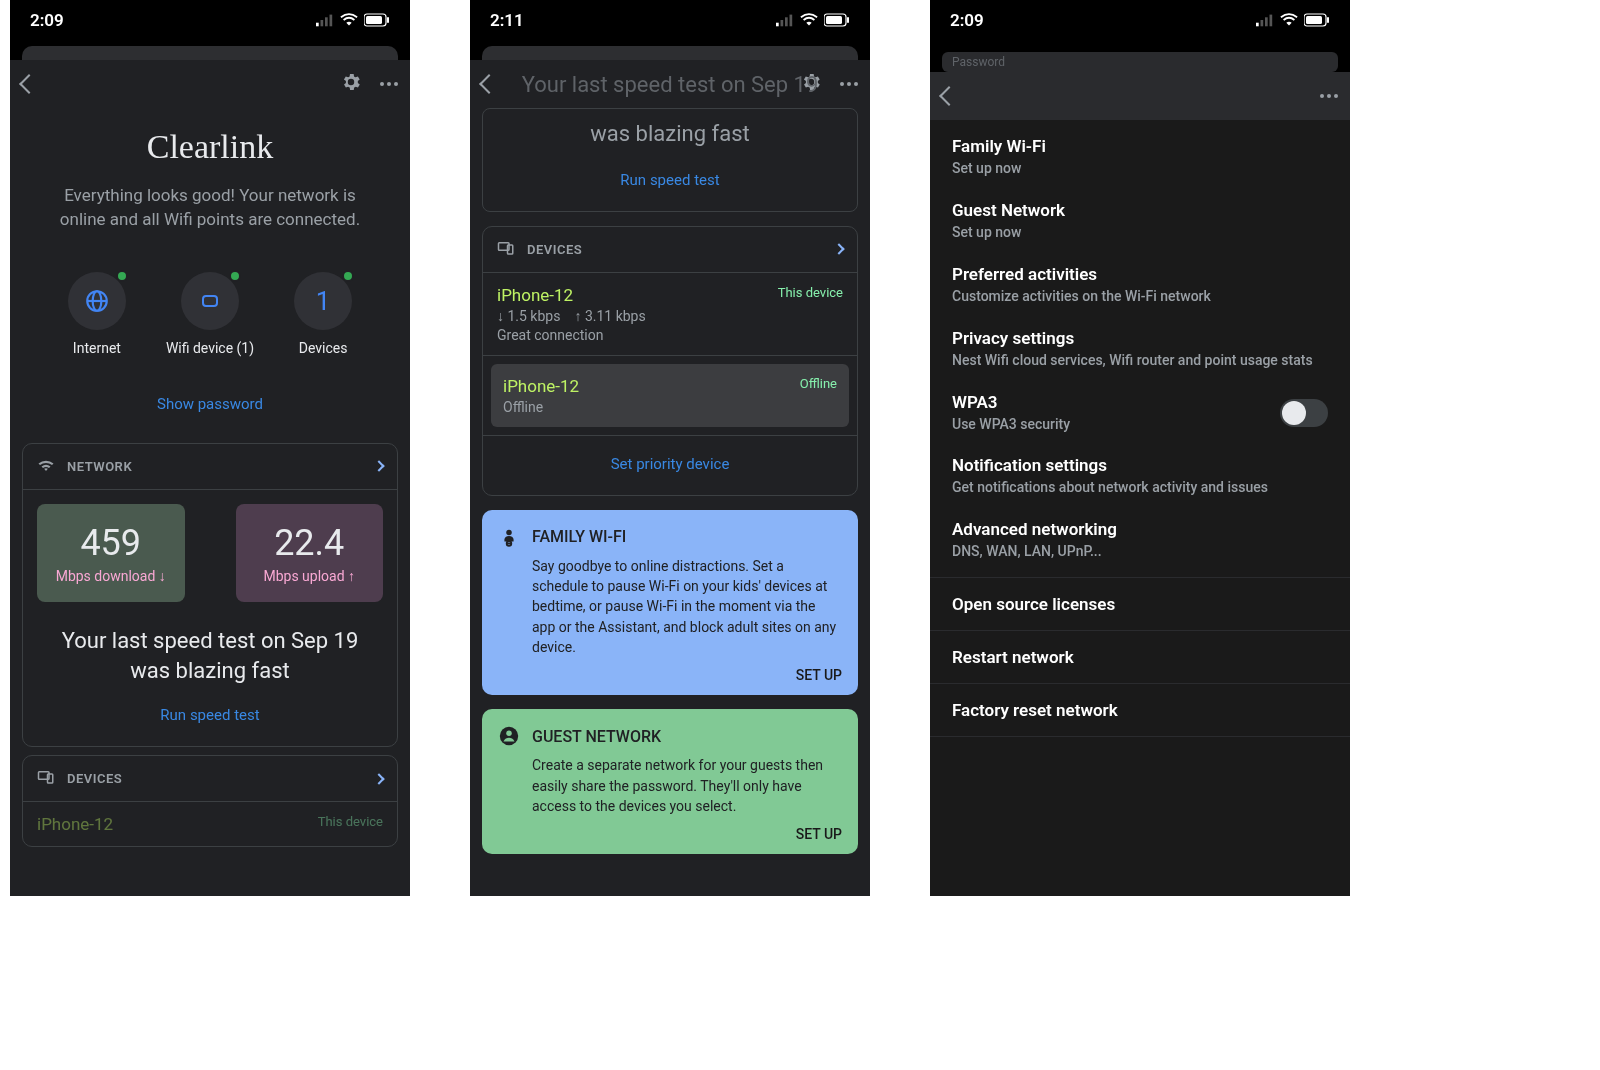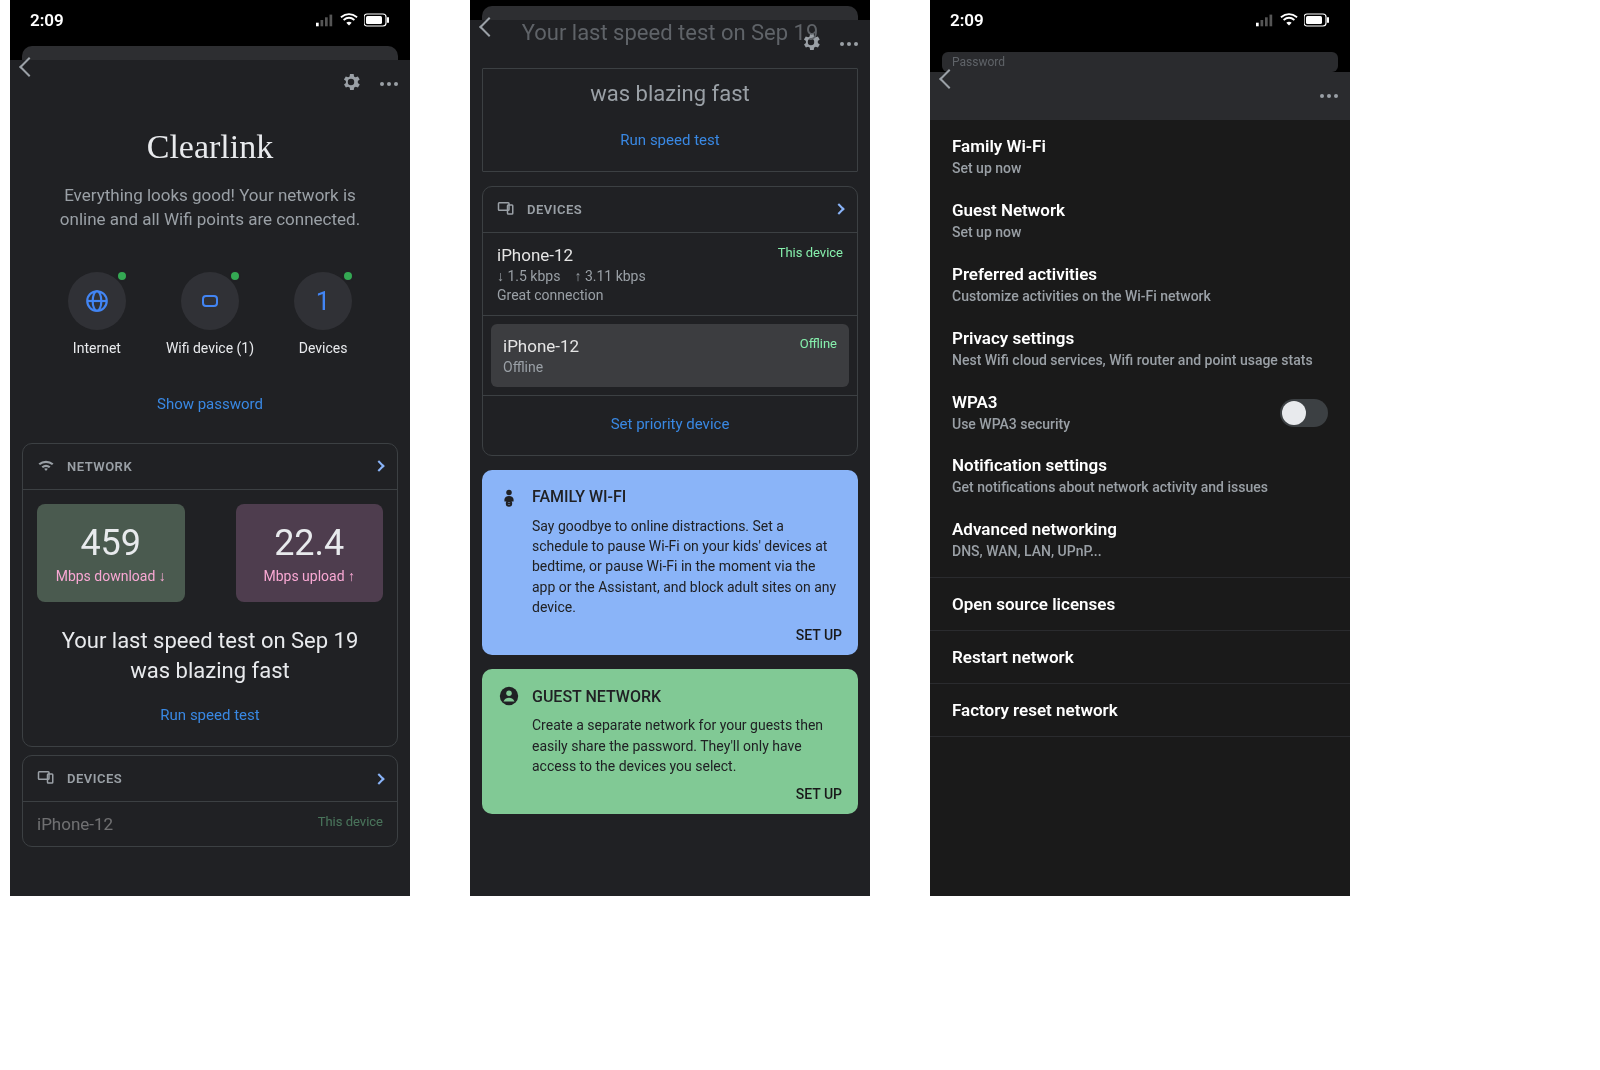--- a/index.html
+++ b/index.html
@@ -56,20 +56,21 @@
     font-weight: 600;
     font-size: 17px;
     background: #000;
   }
   .status-right { display: flex; gap: 6px; align-items:center; }
   .icon-svg { width: 18px; height: 14px; }
   
   .app-bar {
     height: 48px;
     display: flex;
+    align-items: center;
     justify-content: space-between;
     padding: 0 12px;
     background: var(--panel);
     gap: 27px;
   }
   .app-bar .right { display: flex; gap: 18px; align-items:center; }
   .chev-left {
     width: 14px; height: 14px;
     border-left: 2.5px solid #9aa0a6;
     border-bottom: 2.5px solid #9aa0a6;
@@ -148,35 +149,35 @@
   }
   
   .phone2 .app-bar { position:relative; }
   .phone2 .app-bar .ghost-title {
     position:absolute; left:0; right:0; text-align:center;
     font-size:22px; color:#5f6368; pointer-events:none; font-family:"Google Sans",Roboto,sans-serif;
   }
   .speed-card2 {
     margin: 0 12px 14px;
     border:1px solid var(--panel-border);
-    border-radius:1px;
+    border-radius:8px;
     text-align:center;
     padding-bottom:22px;
   }
   .speed-card2 .msg {
     font-size:22px; color:#9aa0a6; padding: 10px 40px 20px; line-height:1.4;
     font-family:"Google Sans",Roboto,sans-serif;
   }
   .device-row {
     padding: 12px 14px;
     border-bottom:1px solid var(--panel-border);
   }
   .device-row:last-of-type{border-bottom:none;}
   .device-title-row { display:flex; justify-content:space-between;}
-  .device-name { font-size:17px; color:#e5e5e5;}
+  .device-name { font-size:17px; color:#bef264;}
   .device-tag { font-size:13px; color:#86efac;}
   .device-sub { font-size:14px; color:#9aa0a6; margin-top:3px; display:flex; gap:14px;}
   .device-conn { font-size:14px; color:#9aa0a6; margin-top:3px;}
   .device-row.offline { background:#3c3d40; margin:8px; border-radius:6px; border:none; padding:12px;}
   .promo {
     margin: 14px 12px;
     border-radius:10px;
     padding: 16px 16px 12px;
     color: var(--dark-text);
   }
@@ -347,20 +348,41 @@
         <div class="device-title-row">
           <span class="device-name">iPhone-12</span>
           <span class="device-tag">This device</span>
         </div>
       </div>
     </div>
   </div>
 </div>
 
 <div class="phone phone2">
+  <div class="status-bar">
+    <span>2:11</span>
+    <div class="status-right">
+      <svg class="icon-svg" viewBox="0 0 20 14">
+          <rect x="0" y="10" width="3" height="4" fill="#fff"></rect>
+          <rect x="5" y="7" width="3" height="7" fill="#555"></rect>
+          <rect x="10" y="4" width="3" height="10" fill="#555"></rect>
+          <rect x="15" y="1" width="3" height="13" fill="#555"></rect>
+        </svg>
+      <svg class="icon-svg" viewBox="0 0 20 14">
+          <path d="M10 13 L7 10 Q10 8 13 10 Z" fill="#fff"></path>
+          <path d="M4 7 Q10 2 16 7" stroke="#fff" stroke-width="2" fill="none"></path>
+          <path d="M1 4 Q10 -3 19 4" stroke="#fff" stroke-width="2" fill="none"></path>
+        </svg>
+      <svg class="icon-svg" viewBox="0 0 26 14" style="width:26px">
+          <rect x="0" y="1" width="22" height="12" rx="3" fill="none" stroke="#fff" stroke-width="1.2"></rect>
+          <rect x="2" y="3" width="16" height="8" rx="1.5" fill="#fff"></rect>
+          <rect x="23" y="4" width="2" height="6" rx="1" fill="#fff"></rect>
+        </svg>
+    </div>
+  </div>
   <div class="tab-bg"></div>
   <div class="app-bar">
     <div class="chev-left"></div>
     <div class="ghost-title">Your last speed test on Sep 19</div>
     <div class="right">
       <div class="gear">
         <svg viewBox="0 0 24 24" fill="currentColor">
             <path d="M19.4 13a7.5 7.5 0 0 0 .1-1 7.5 7.5 0 0 0-.1-1l2.1-1.6-2-3.5-2.5 1a7.4 7.4 0 0 0-1.7-1l-.4-2.7h-4l-.4 2.7a7.4 7.4 0 0 0-1.7 1l-2.5-1-2 3.5L6.5 11a7.5 7.5 0 0 0-.1 1 7.5 7.5 0 0 0 .1 1l-2.1 1.6 2 3.5 2.5-1a7.4 7.4 0 0 0 1.7 1l.4 2.7h4l.4-2.7a7.4 7.4 0 0 0 1.7-1l2.5 1 2-3.5Zm-7.4 2.5A3.5 3.5 0 1 1 15.5 12 3.5 3.5 0 0 1 12 15.5Z"></path>
           </svg>
       </div>

